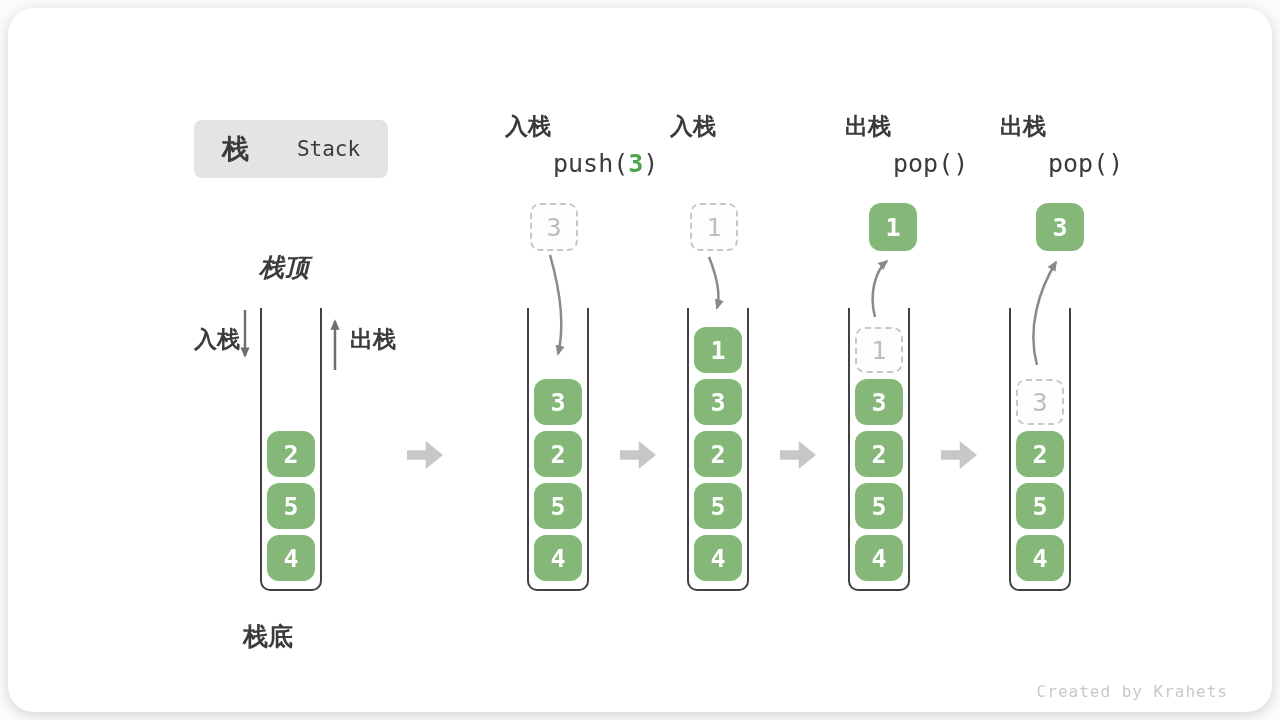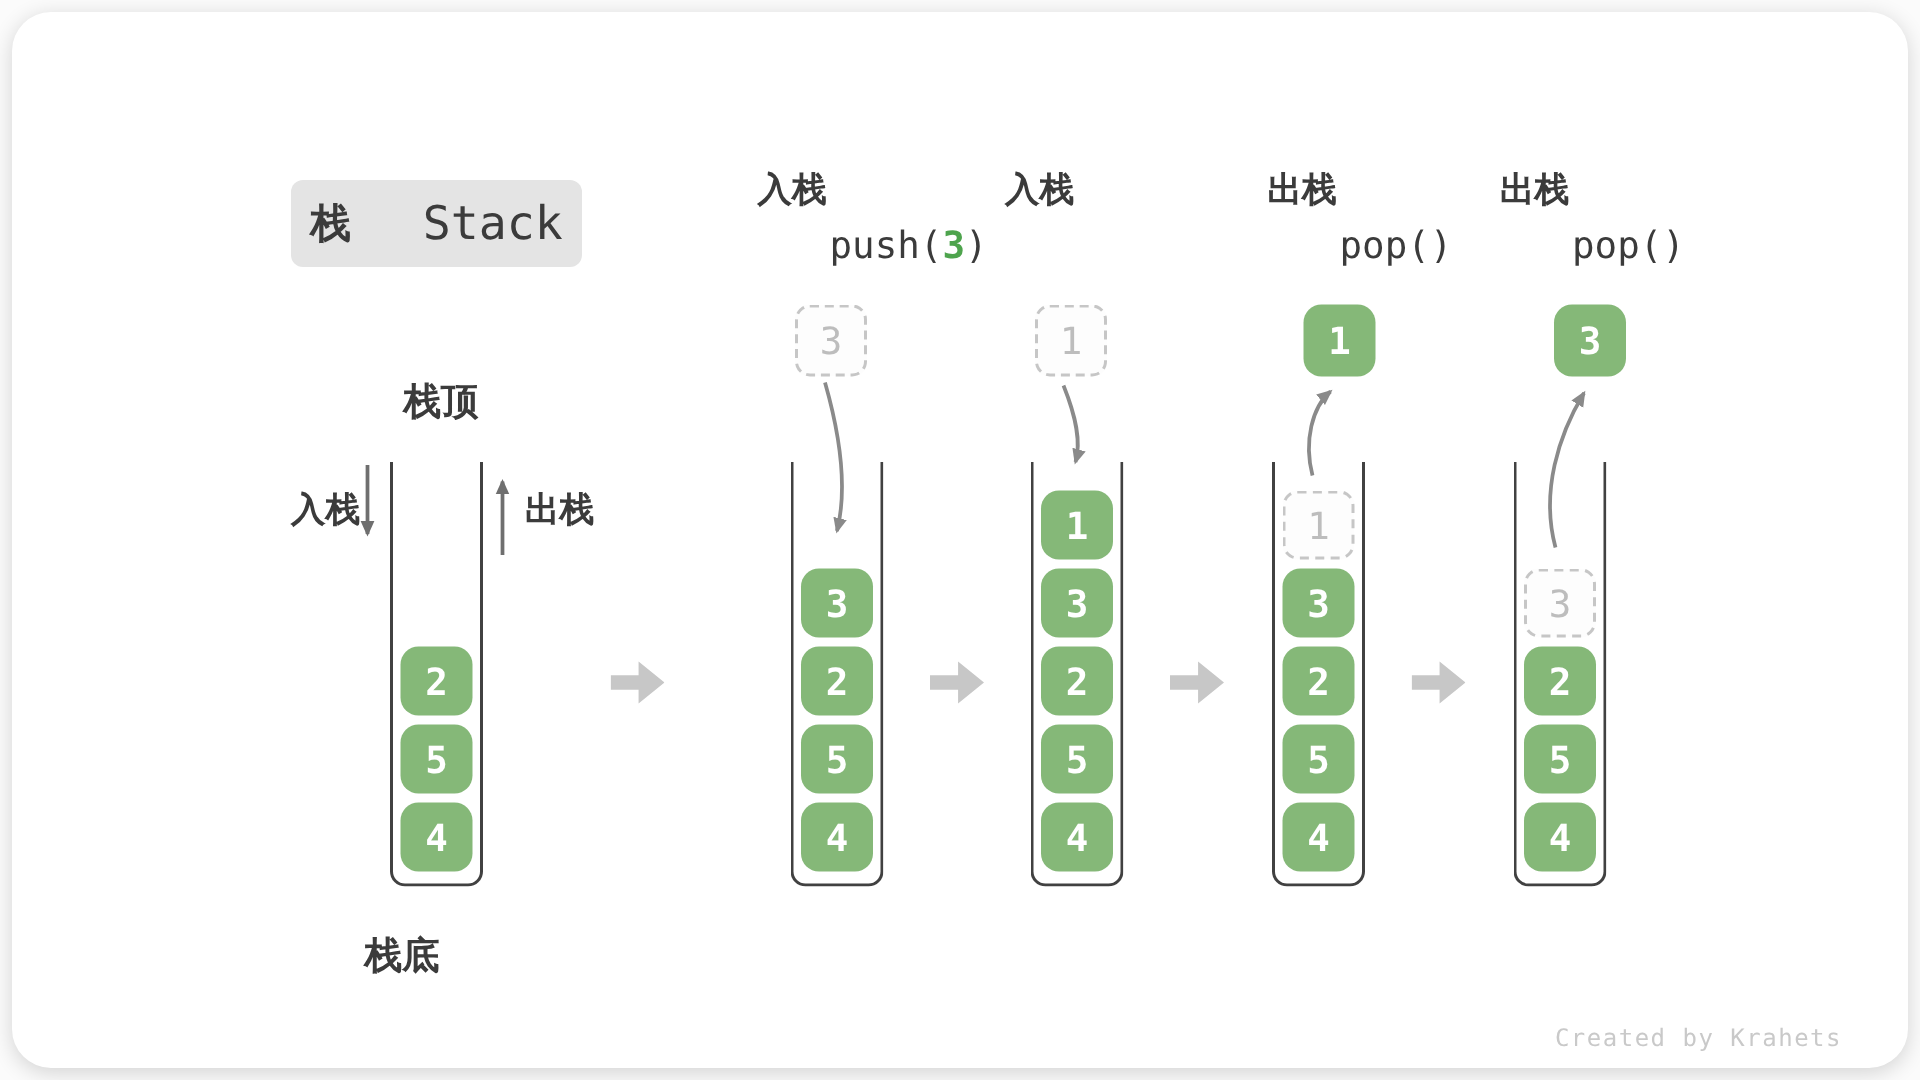--- a/index.html
+++ b/index.html
@@ -17,31 +17,31 @@
   html,body{margin:0;padding:0;background:#ffffff;}
   .page{position:relative;width:1280px;height:720px;background:#fbfbfb;overflow:hidden;
         font-family:"Liberation Sans","DejaVu Sans",sans-serif;}
   .card{position:absolute;left:8px;top:8px;width:1264px;height:704px;background:#ffffff;
         border-radius:26px;box-shadow:0 3px 14px rgba(0,0,0,0.16);}
 
   .title-badge{position:absolute;left:186px;top:112px;width:194px;height:58px;
         background:var(--badge-bg);border-radius:8px;display:flex;align-items:center;
         justify-content:center;gap:12px;color:var(--text-dark);}
   .title-zh{font-size:27px;font-weight:bold;}
-  .title-en{font-family:"DejaVu Sans Mono","Liberation Mono",monospace;font-size:31px;margin-left:36px;}
+  .title-en{font-family:"DejaVu Sans Mono","Liberation Mono",monospace;font-size:21px;margin-left:36px;}
 
   .cjk{font-weight:bold;font-size:23px;color:var(--text-dark);line-height:1.15;}
   .big-cjk{font-weight:bold;font-size:25px;color:var(--text-dark);}
 
   .op{position:absolute;top:105px;width:160px;}
   .op .code{margin-top:10px;font-family:"DejaVu Sans Mono","Liberation Mono",monospace;
         font-size:25px;color:var(--text-dark);margin-left:48px;}
   .op .arg{color:var(--code-green);font-weight:bold;}
 
-  .label-top{position:absolute;left:238px;top:243px;width:96px;text-align:center;}
+  .label-top{position:absolute;left:251px;top:243px;width:96px;text-align:left;font-style:italic;}
   .label-bottom{position:absolute;left:235px;top:612px;width:96px;}
   .label-push{position:absolute;left:186px;top:318px;}
   .label-pop{position:absolute;left:342px;top:318px;}
 
   .stack{position:absolute;top:300px;width:62px;height:283px;box-sizing:border-box;
         border:2px solid var(--wall);border-top:none;border-radius:0 0 10px 10px;
         background:#ffffff;display:flex;flex-direction:column;justify-content:flex-end;
         align-items:center;gap:6px;padding-bottom:8px;}
   .cell{width:48px;height:46px;flex:0 0 46px;border-radius:12px;display:flex;
         align-items:center;justify-content:center;box-sizing:border-box;

